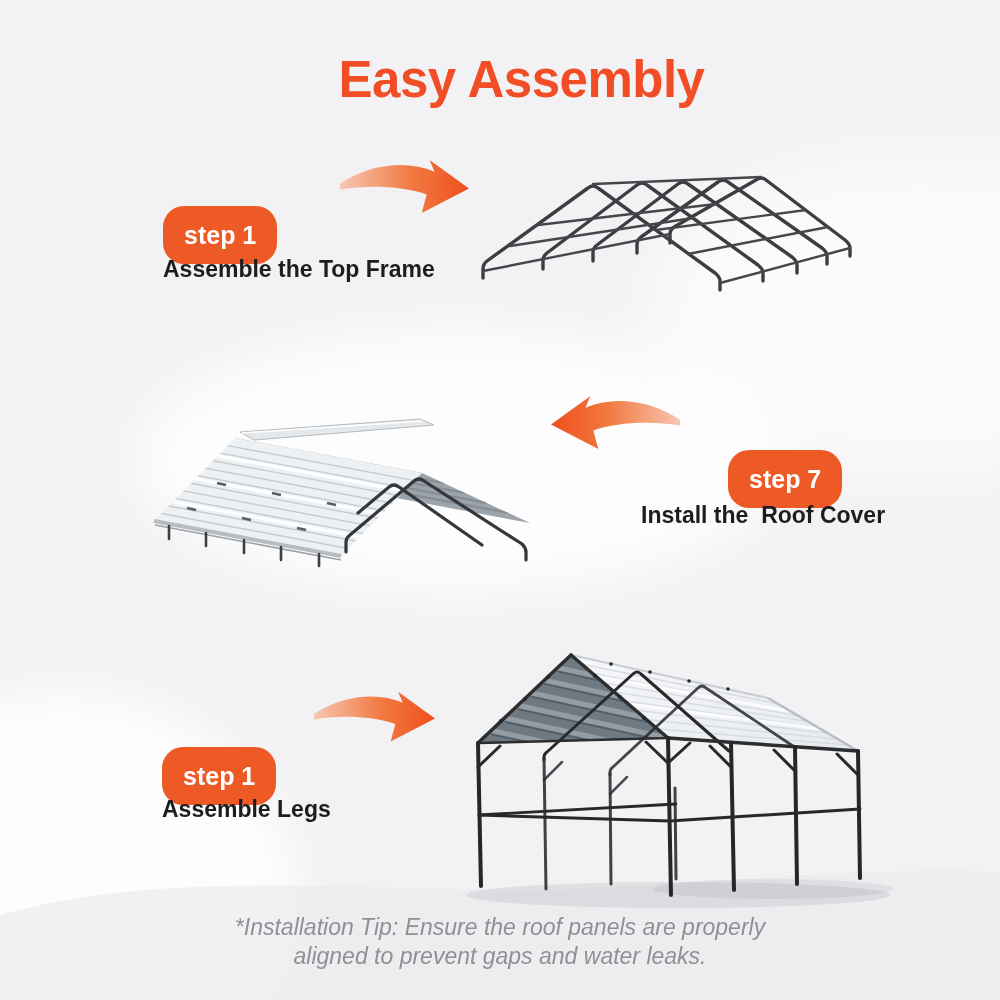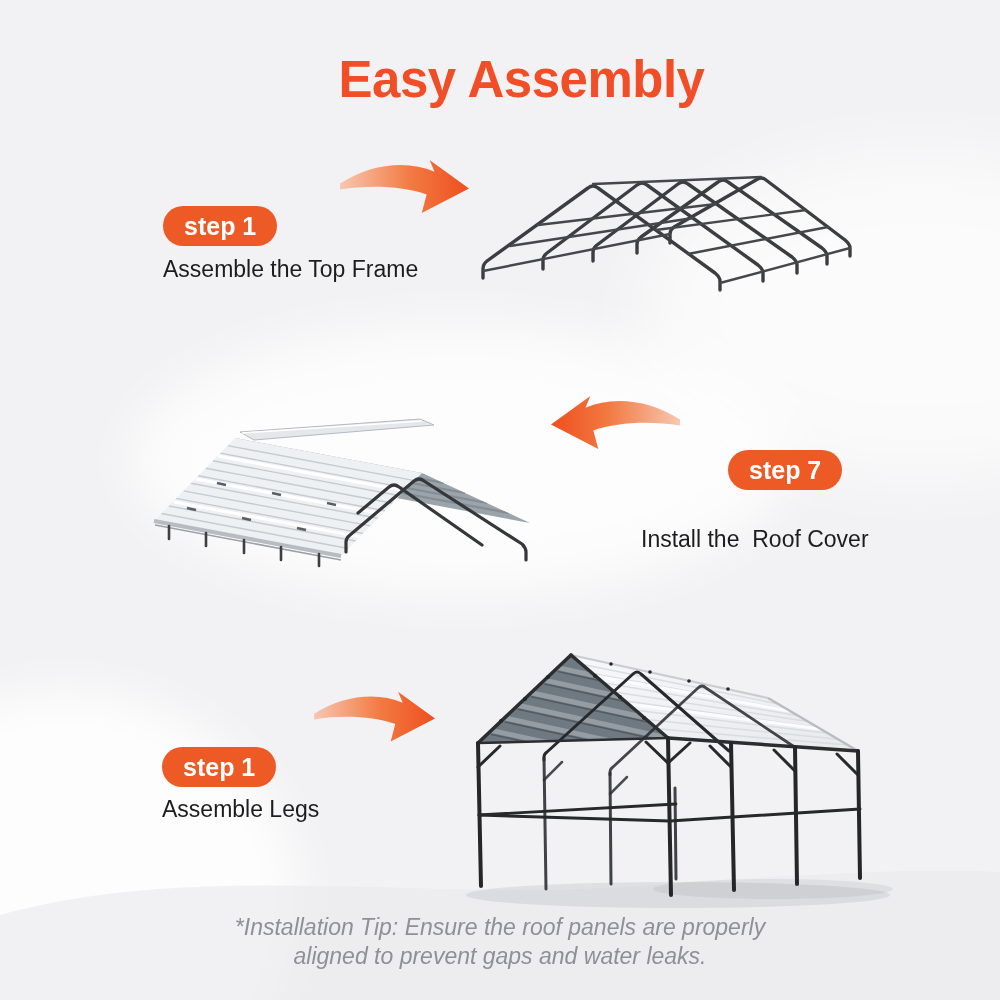--- a/index.html
+++ b/index.html
@@ -10,31 +10,31 @@
   }
   .bg-blob{position:absolute;border-radius:50%;pointer-events:none;}
   #blob-mid{left:130px;top:325px;width:660px;height:270px;background:rgba(255,255,255,.8);filter:blur(26px);}
   #blob-topright{left:640px;top:150px;width:560px;height:330px;background:rgba(255,255,255,.65);filter:blur(34px);}
   #blob-bottomleft{left:-170px;top:690px;width:470px;height:430px;background:rgba(255,255,255,.85);filter:blur(24px);}
   #page-title{
     position:absolute;left:0;right:0;top:50px;margin:0;text-align:center;
     font-size:51px;font-weight:800;letter-spacing:-.5px;color:var(--title,#f14e28);padding-left:43px;
   }
   .badge{
-    position:absolute;height:40px;line-height:40px;padding:0 21px;border-radius:21px;
+    position:absolute;height:40px;line-height:40px;padding:9px 21px;border-radius:21px;
     background:var(--accent,#ee5a26);color:#fff;font-size:25px;font-weight:700;
   }
   #badge-1{left:163px;top:206px;}
   #badge-2{left:728px;top:450px;}
   #badge-3{left:162px;top:747px;}
   .caption{
-    position:absolute;color:var(--text-dark,#1d1d1f);font-size:23px;font-weight:400;white-space:pre;
+    position:absolute;color:var(--text-dark,#1d1d1f);font-size:23px;font-weight:700;white-space:pre;
   }
   #caption-1{left:163px;top:256px;}
-  #caption-2{left:641px;top:526px;}
+  #caption-2{left:641px;top:502px;}
   #caption-3{left:162px;top:796px;}
   .illu,.arrow{position:absolute;}
   #tip{
     position:absolute;left:0;right:0;top:913px;text-align:center;
     color:var(--text-muted,#8e9094);font-size:23px;line-height:29px;font-weight:400;font-style:italic;
   }
 </style>
 </head>
 <body>
 

